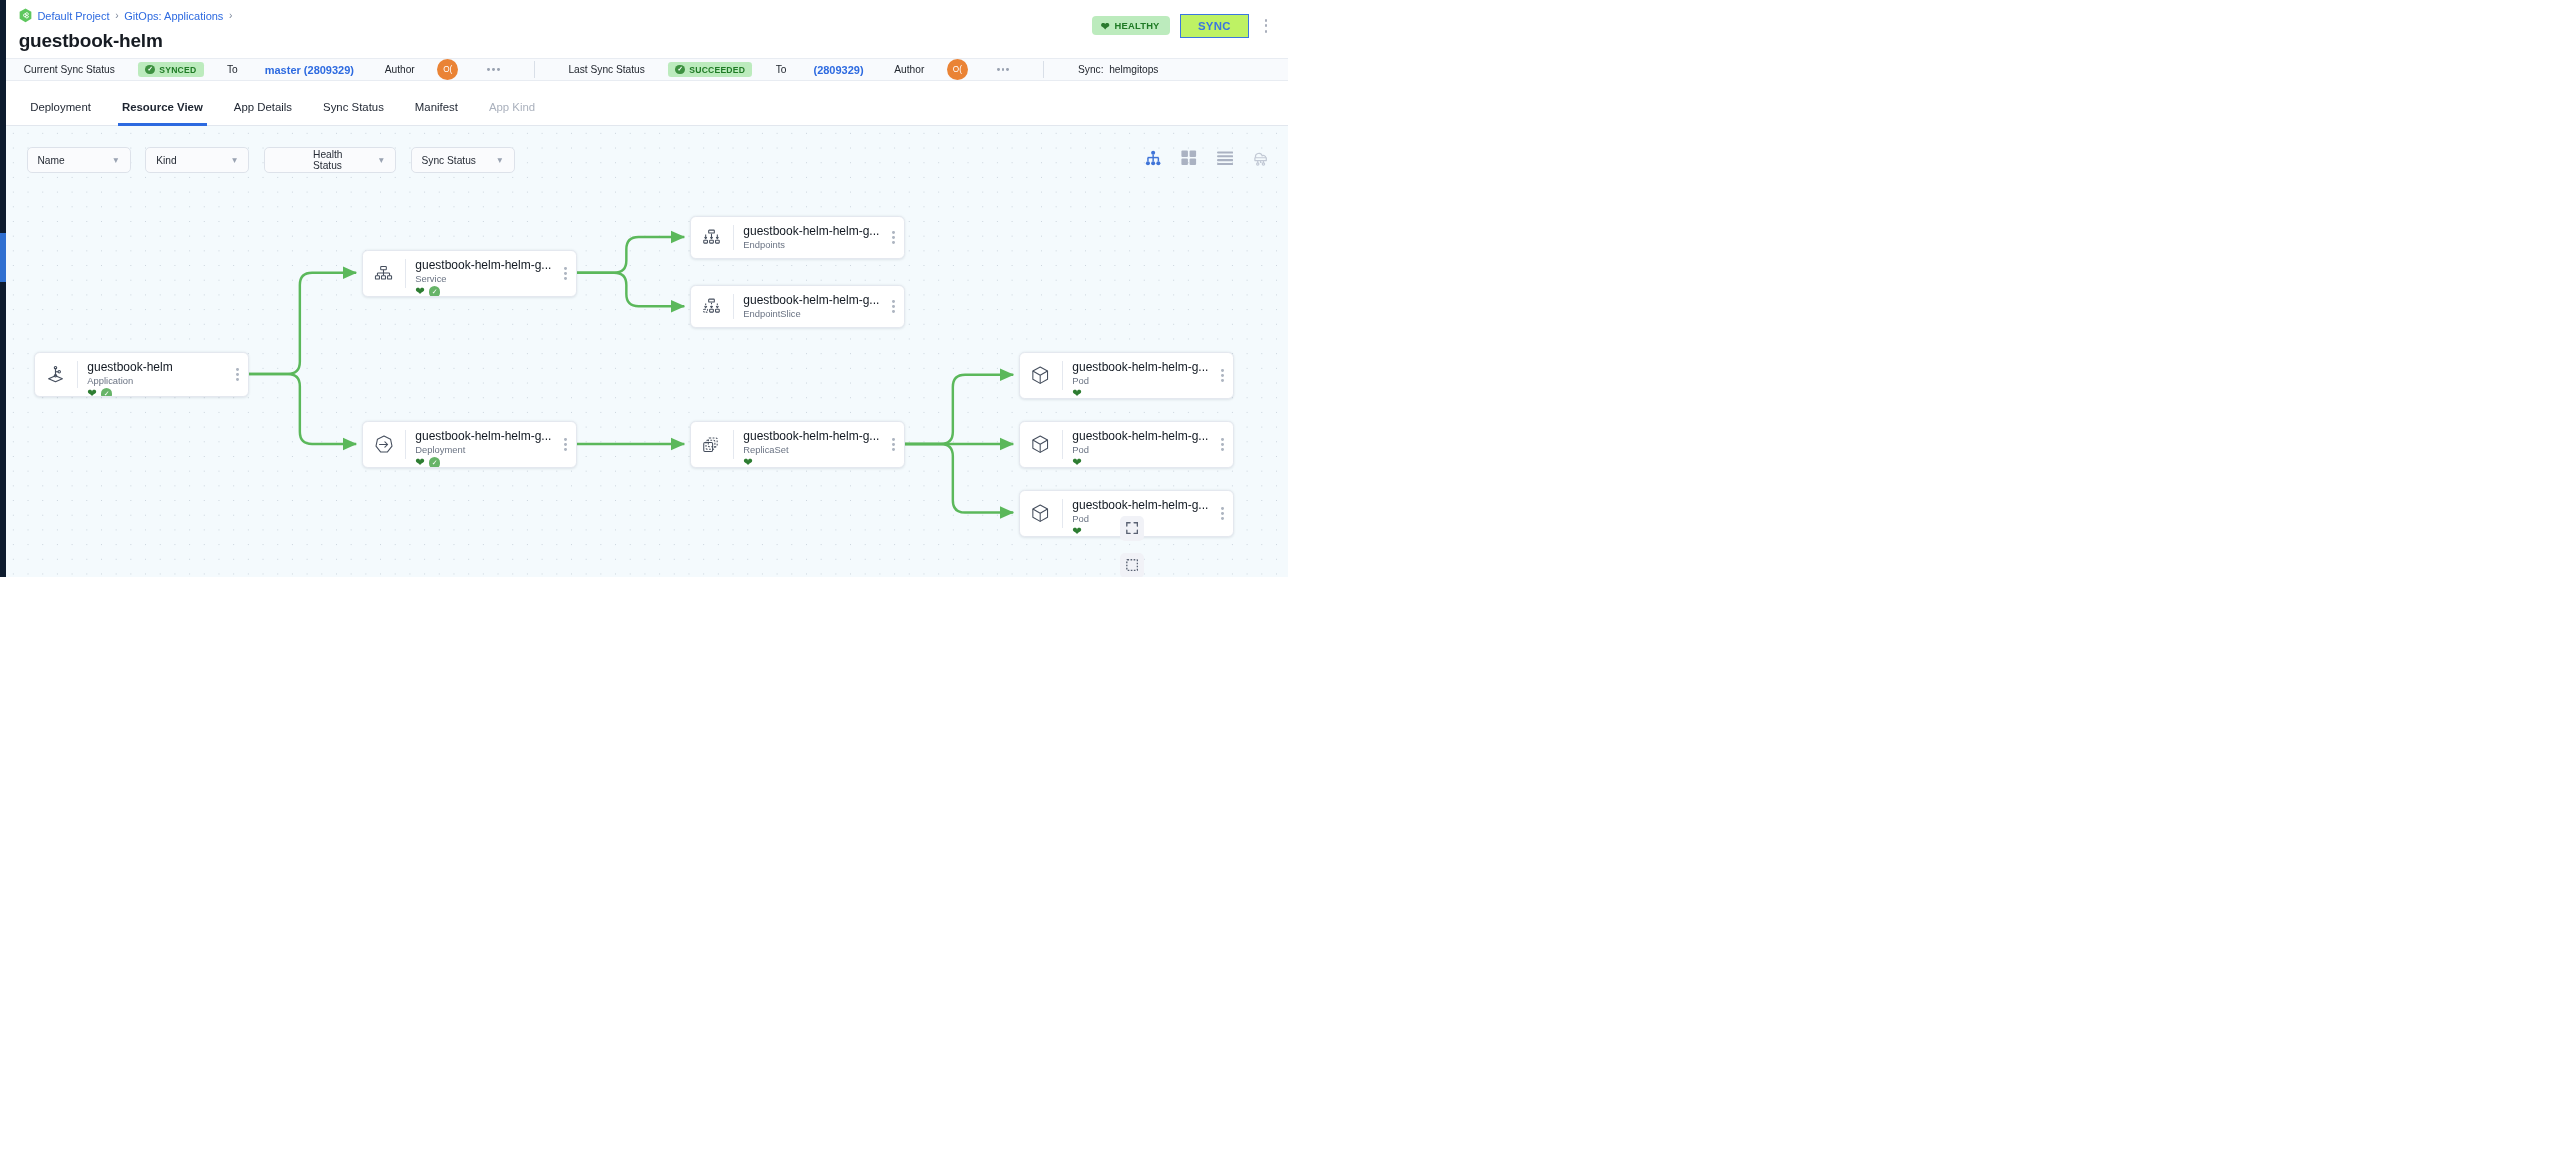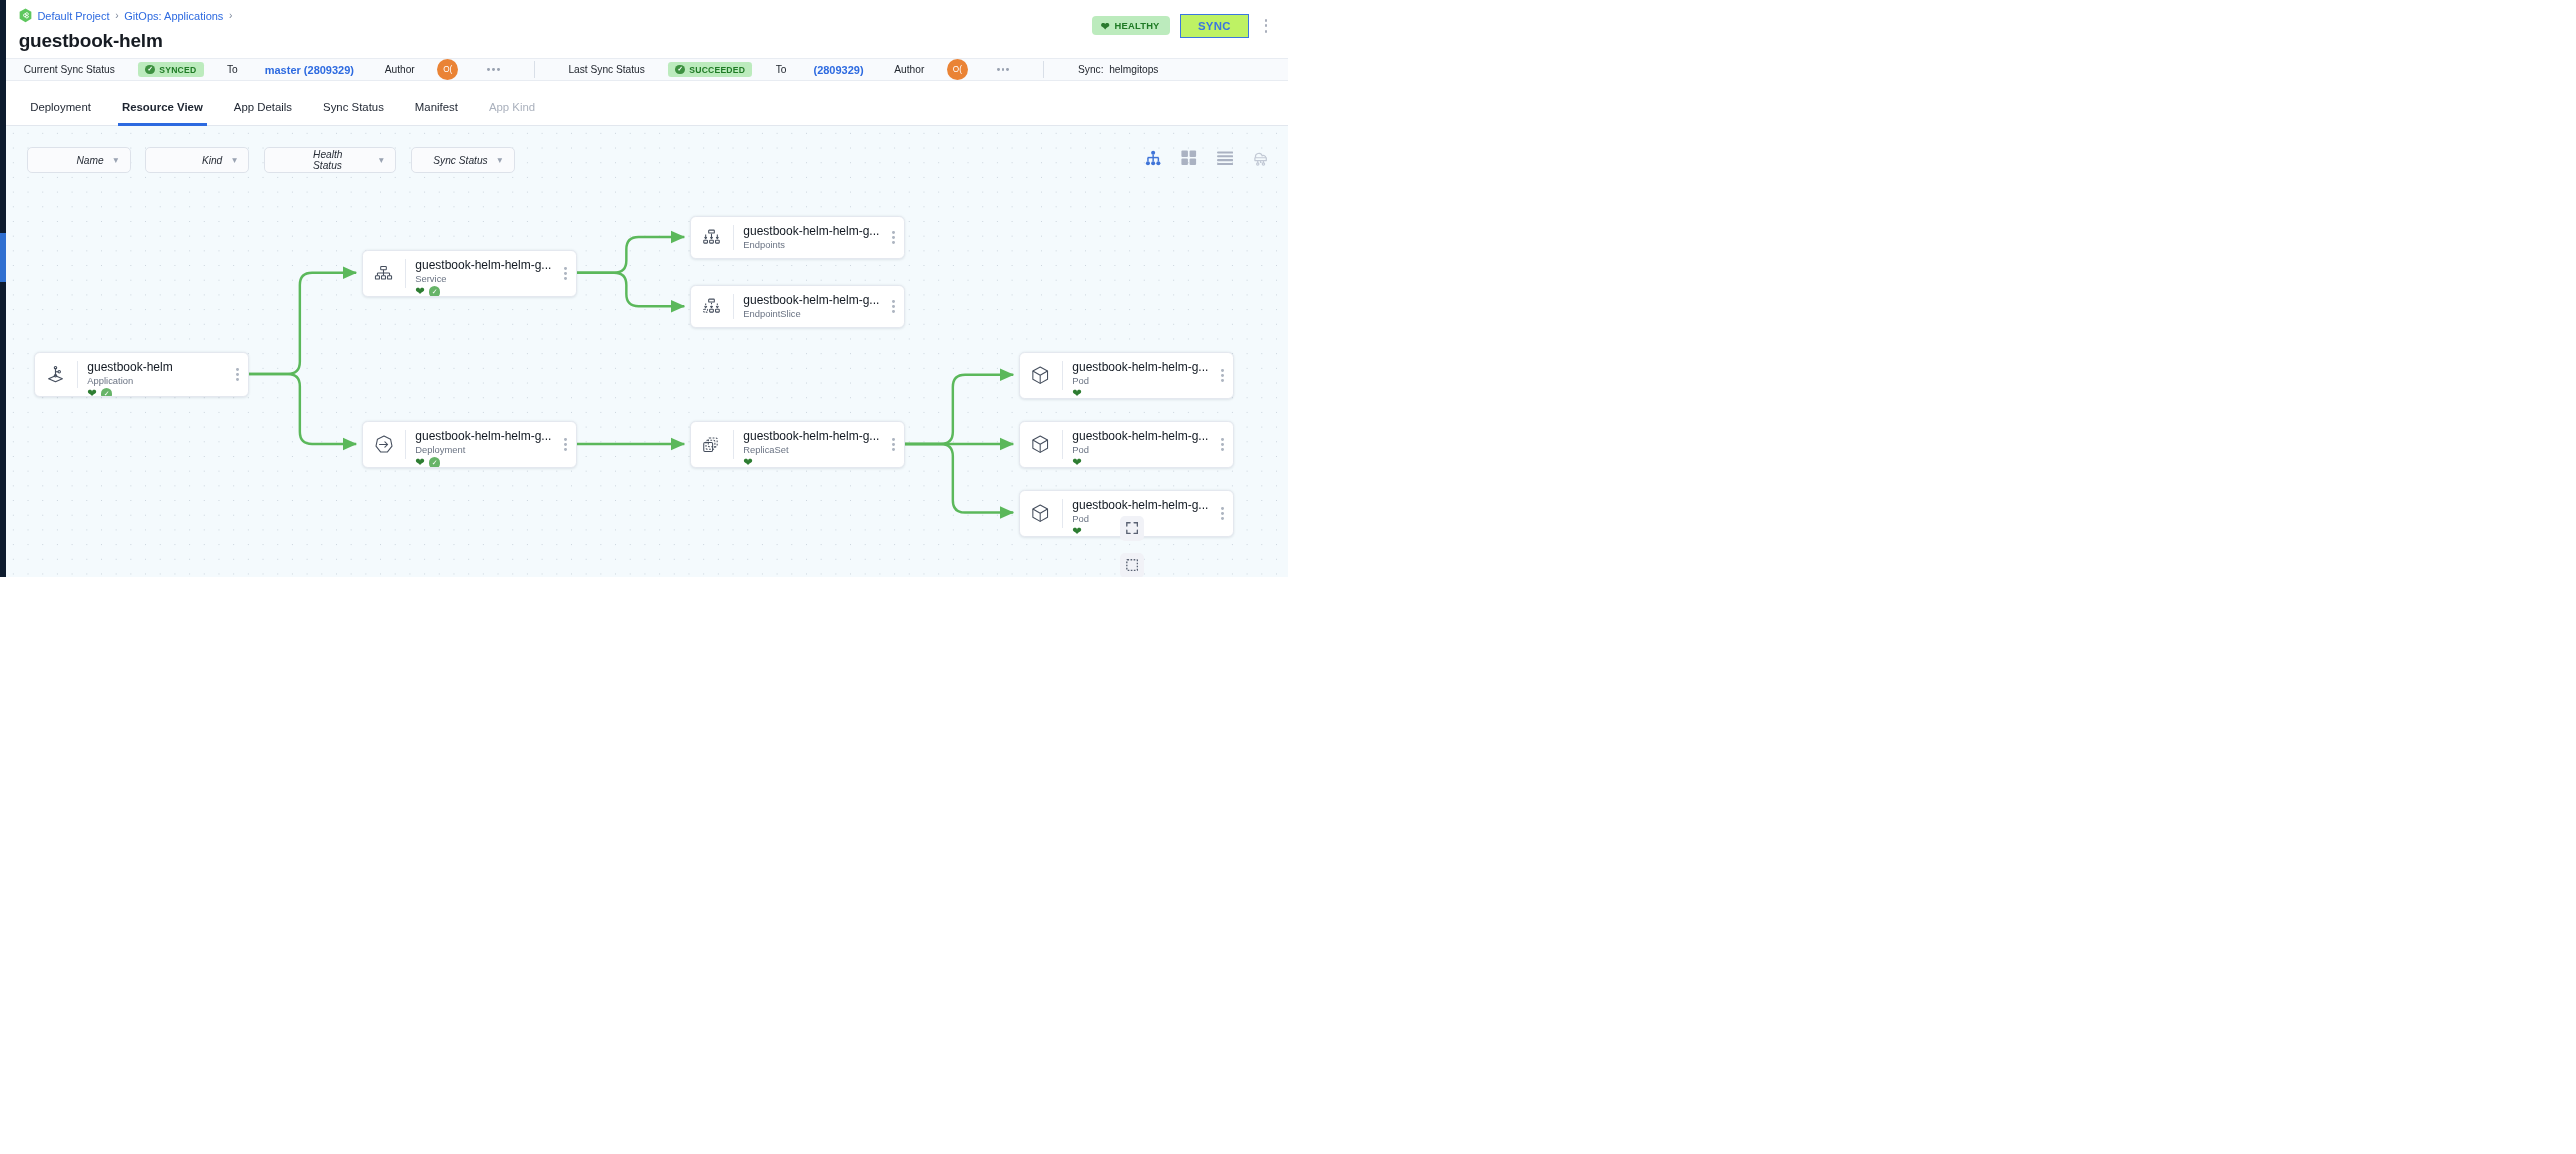--- a/index.html
+++ b/index.html
@@ -122,22 +122,22 @@
     background-color: #f4fafd;
     background-image: radial-gradient(#c9d3dc 0.8px, transparent 0.9px);
     background-size: 14.7px 14.7px;
     overflow: hidden;
   }
   .filters {
     position: absolute; left: 21px; top: 21px; display: flex; gap: 14.7px; z-index: 6;
   }
   .filter {
     background: #fafbfd; border: 0.8px solid #dde2ea; border-radius: 4.9px;
-    height: 26px; display: flex; align-items: center; justify-content: flex-end;
-    padding: 0 9.8px; font-size: 10.2px; color: #262c36; cursor: pointer; gap: 8.2px; font-style: italic;
+    height: 26px; display: flex; align-items: center; justify-content: space-between;
+    padding: 0 9.8px; font-size: 10.2px; color: #262c36; cursor: pointer; gap: 8.2px;
   }
   .filter .chev { color: #9aa3b2; font-size: 8.2px; }
   .filter.w1 { width: 104px; } .filter.w2 { width: 104px; }
   .filter.w3 { width: 132px; padding-left: 48px; } .filter.w4 { width: 104px; }
 
   .viewmodes {
     position: absolute; right: 18px; top: 23px; display: flex; align-items: center; gap: 18px; z-index: 6;
   }
   .vm { width: 18px; height: 18px; cursor: pointer; display: flex; align-items: center; justify-content: center; }
 

